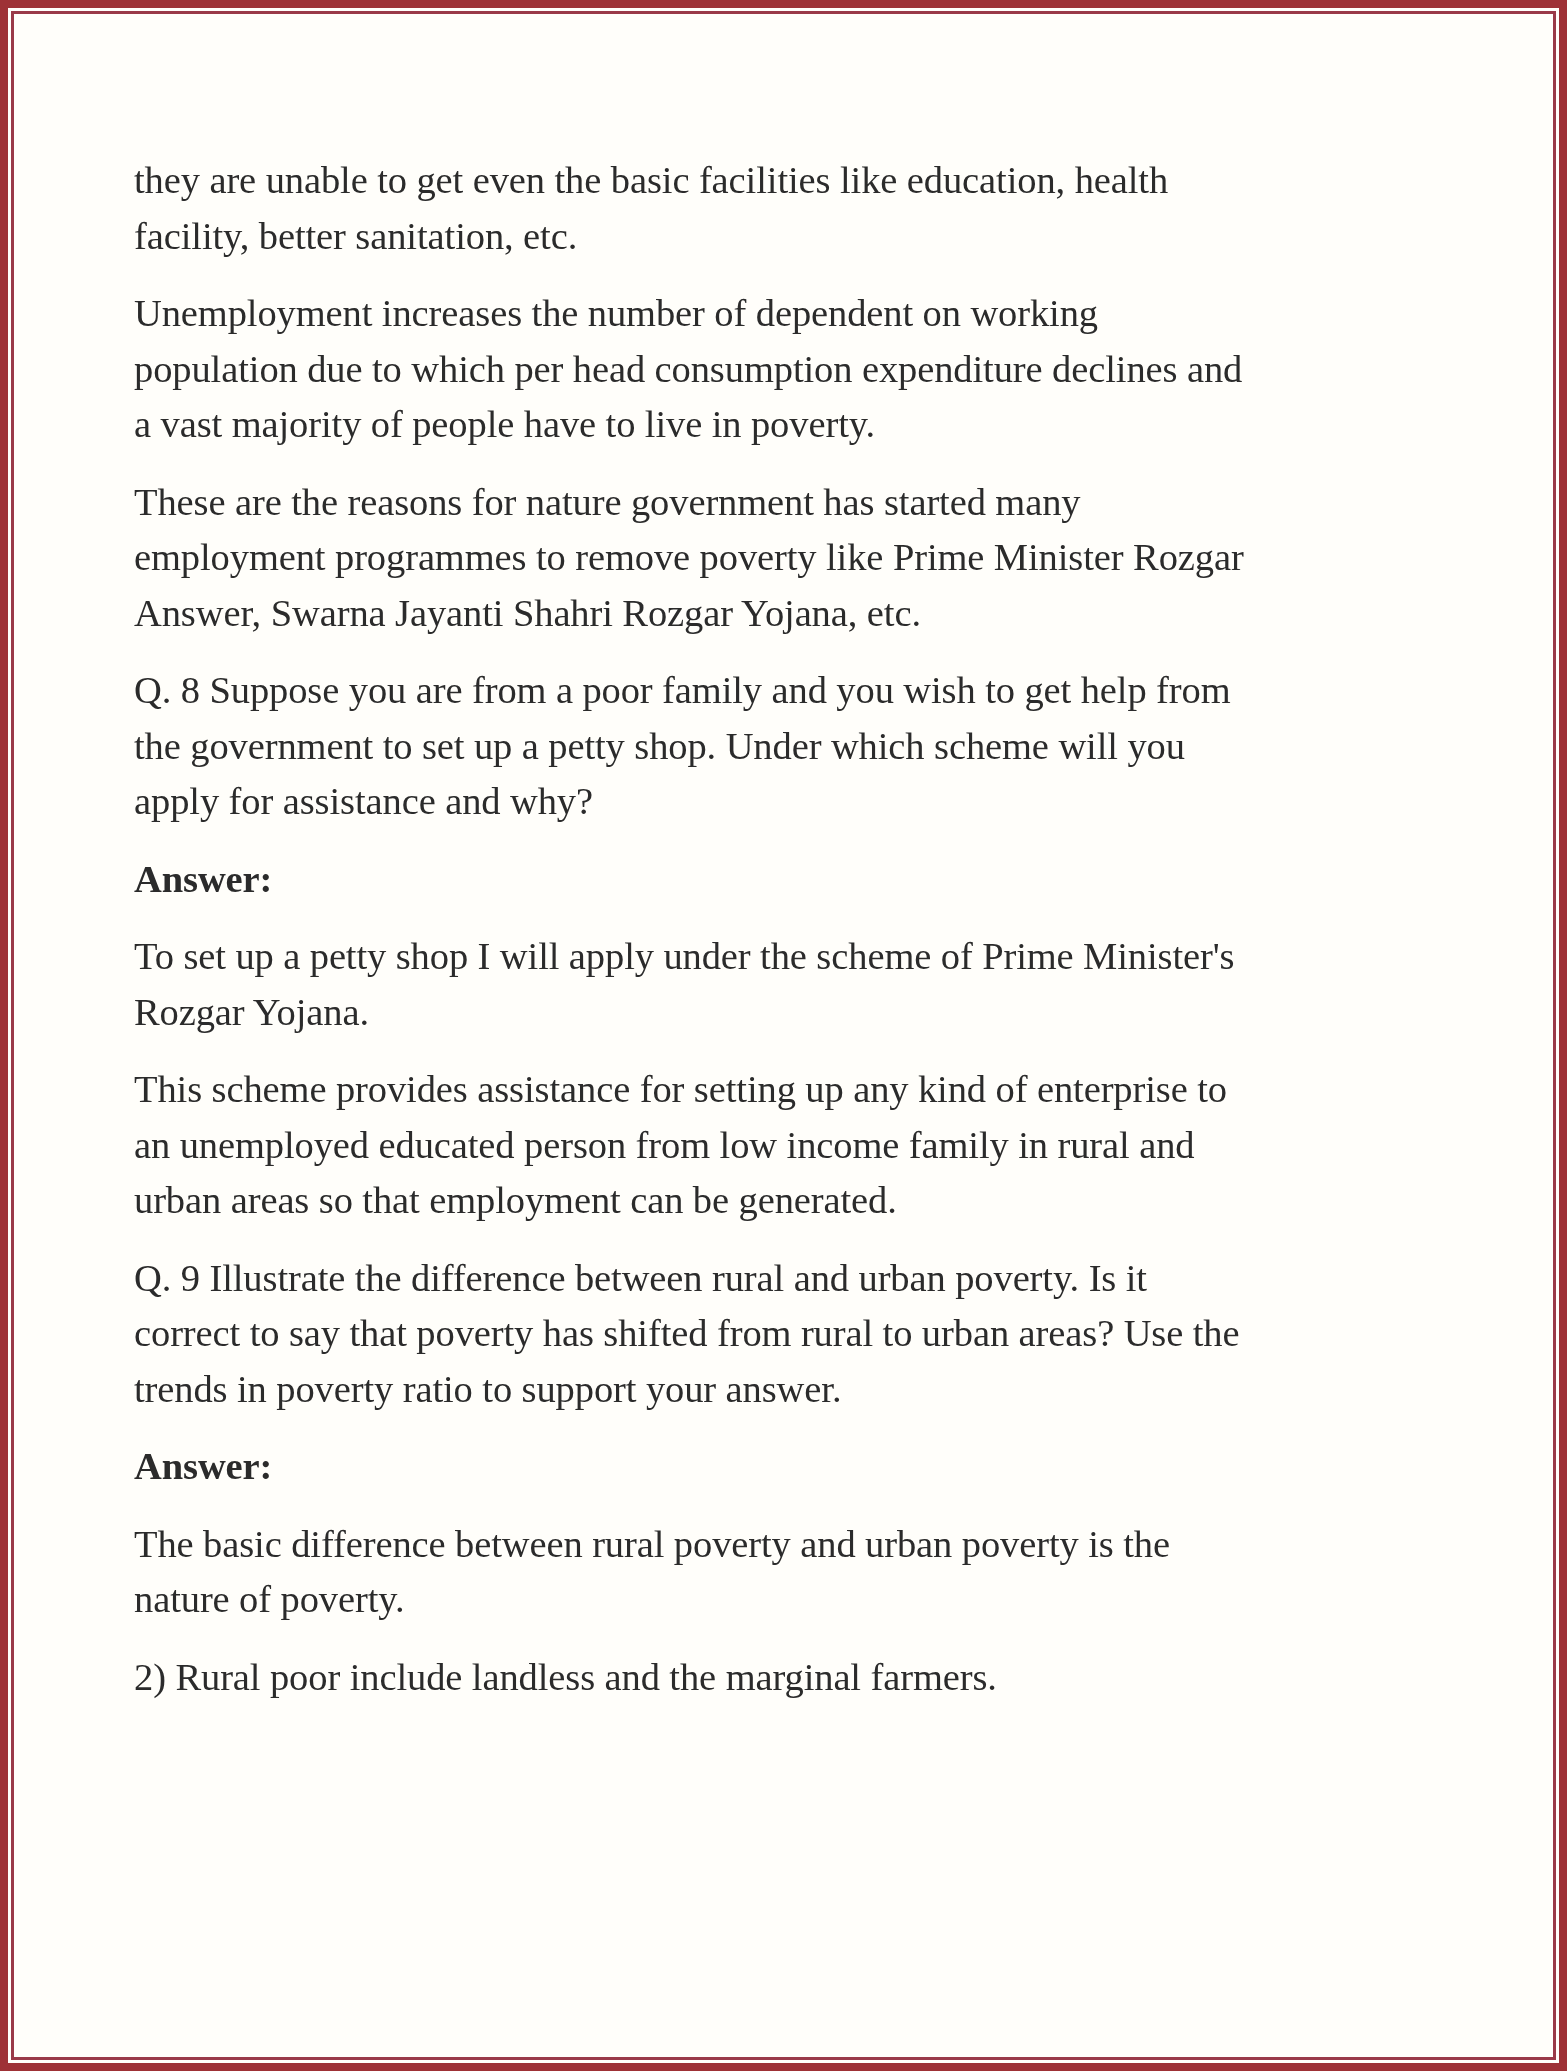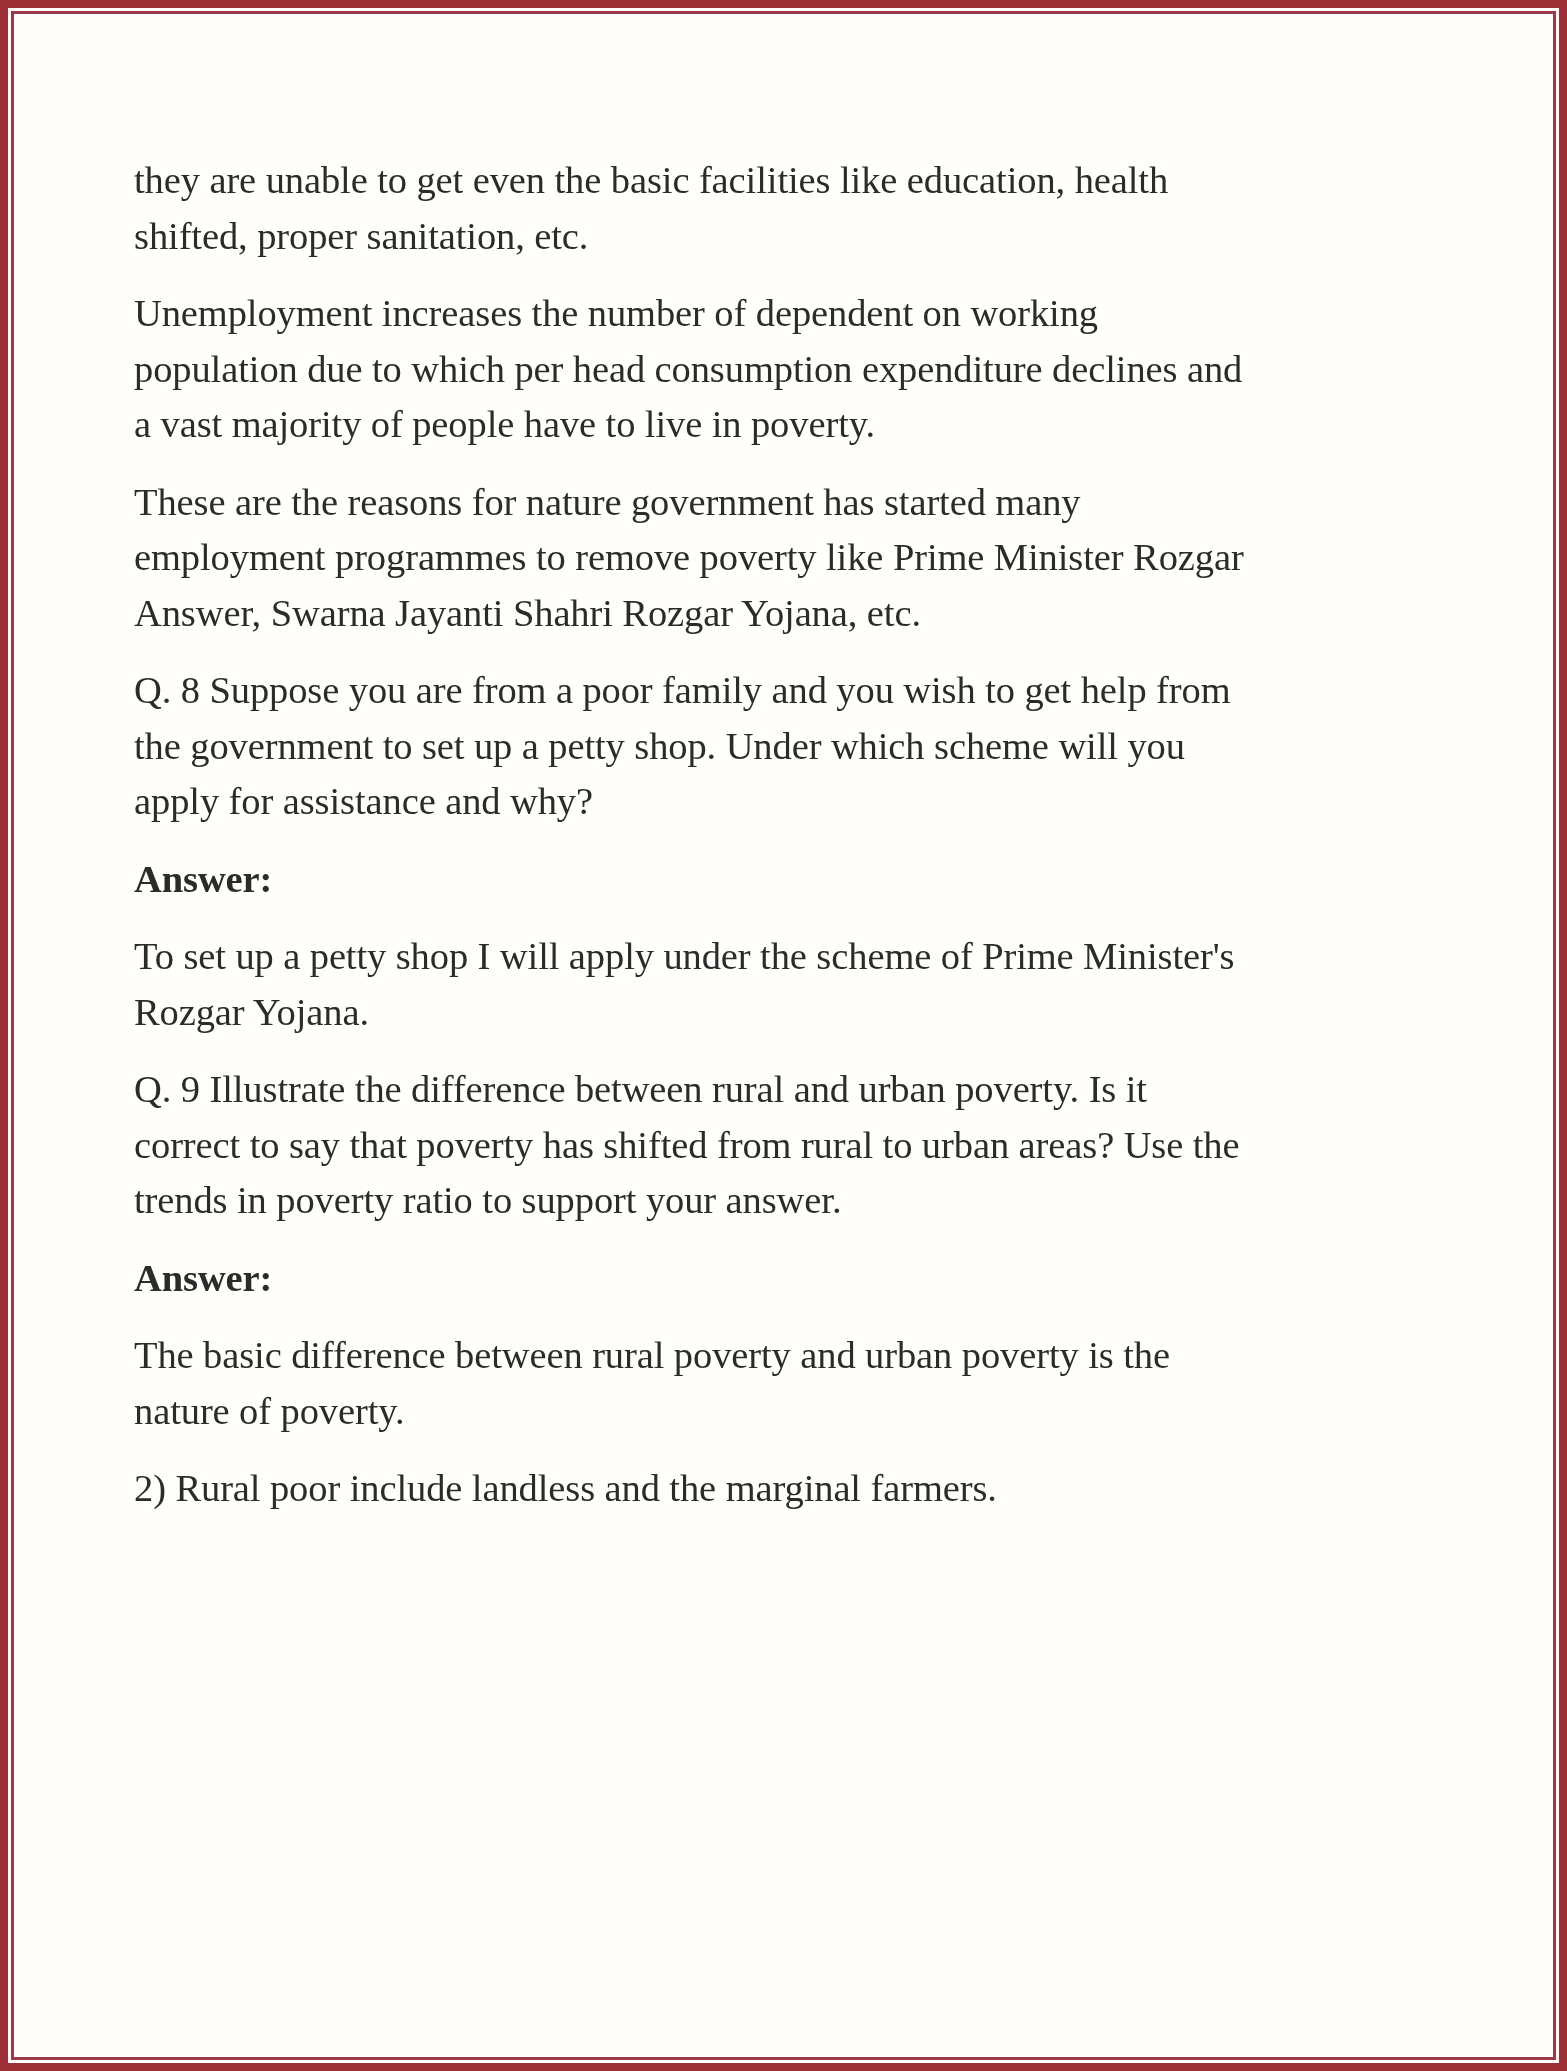--- a/index.html
+++ b/index.html
@@ -56,21 +56,21 @@
   </style>
 </head>
 <body>
 
 <div class="frame-outer">
   <div class="frame-inner">
     <div class="page">
 
       <p class="para">
         <span>they are unable to get even the basic facilities like education, health</span><br>
-        <span>shifted, proper sanitation, etc.</span>
+        <span>facility, better sanitation, etc.</span>
       </p>
 
       <p class="para">
         <span>Unemployment increases the number of dependent on working</span><br>
         <span>population due to which per head consumption expenditure declines and</span><br>
         <span>a vast majority of people have to live in poverty.</span>
       </p>
 
       <p class="para">
         <span>These are the reasons for nature government has started many</span><br>
@@ -86,20 +86,25 @@
 
       <p class="para answer-label">
         <span>Answer:</span>
       </p>
 
       <p class="para">
         <span>To set up a petty shop I will apply under the scheme of Prime Minister's</span><br>
         <span>Rozgar Yojana.</span>
       </p>
 
+      <p class="para">
+        <span>This scheme provides assistance for setting up any kind of enterprise to</span><br>
+        <span>an unemployed educated person from low income family in rural and</span><br>
+        <span>urban areas so that employment can be generated.</span>
+      </p>
 
       <p class="para">
         <span>Q. 9 Illustrate the difference between rural and urban poverty. Is it</span><br>
         <span>correct to say that poverty has shifted from rural to urban areas? Use the</span><br>
         <span>trends in poverty ratio to support your answer.</span>
       </p>
 
       <p class="para answer-label">
         <span>Answer:</span>
       </p>

